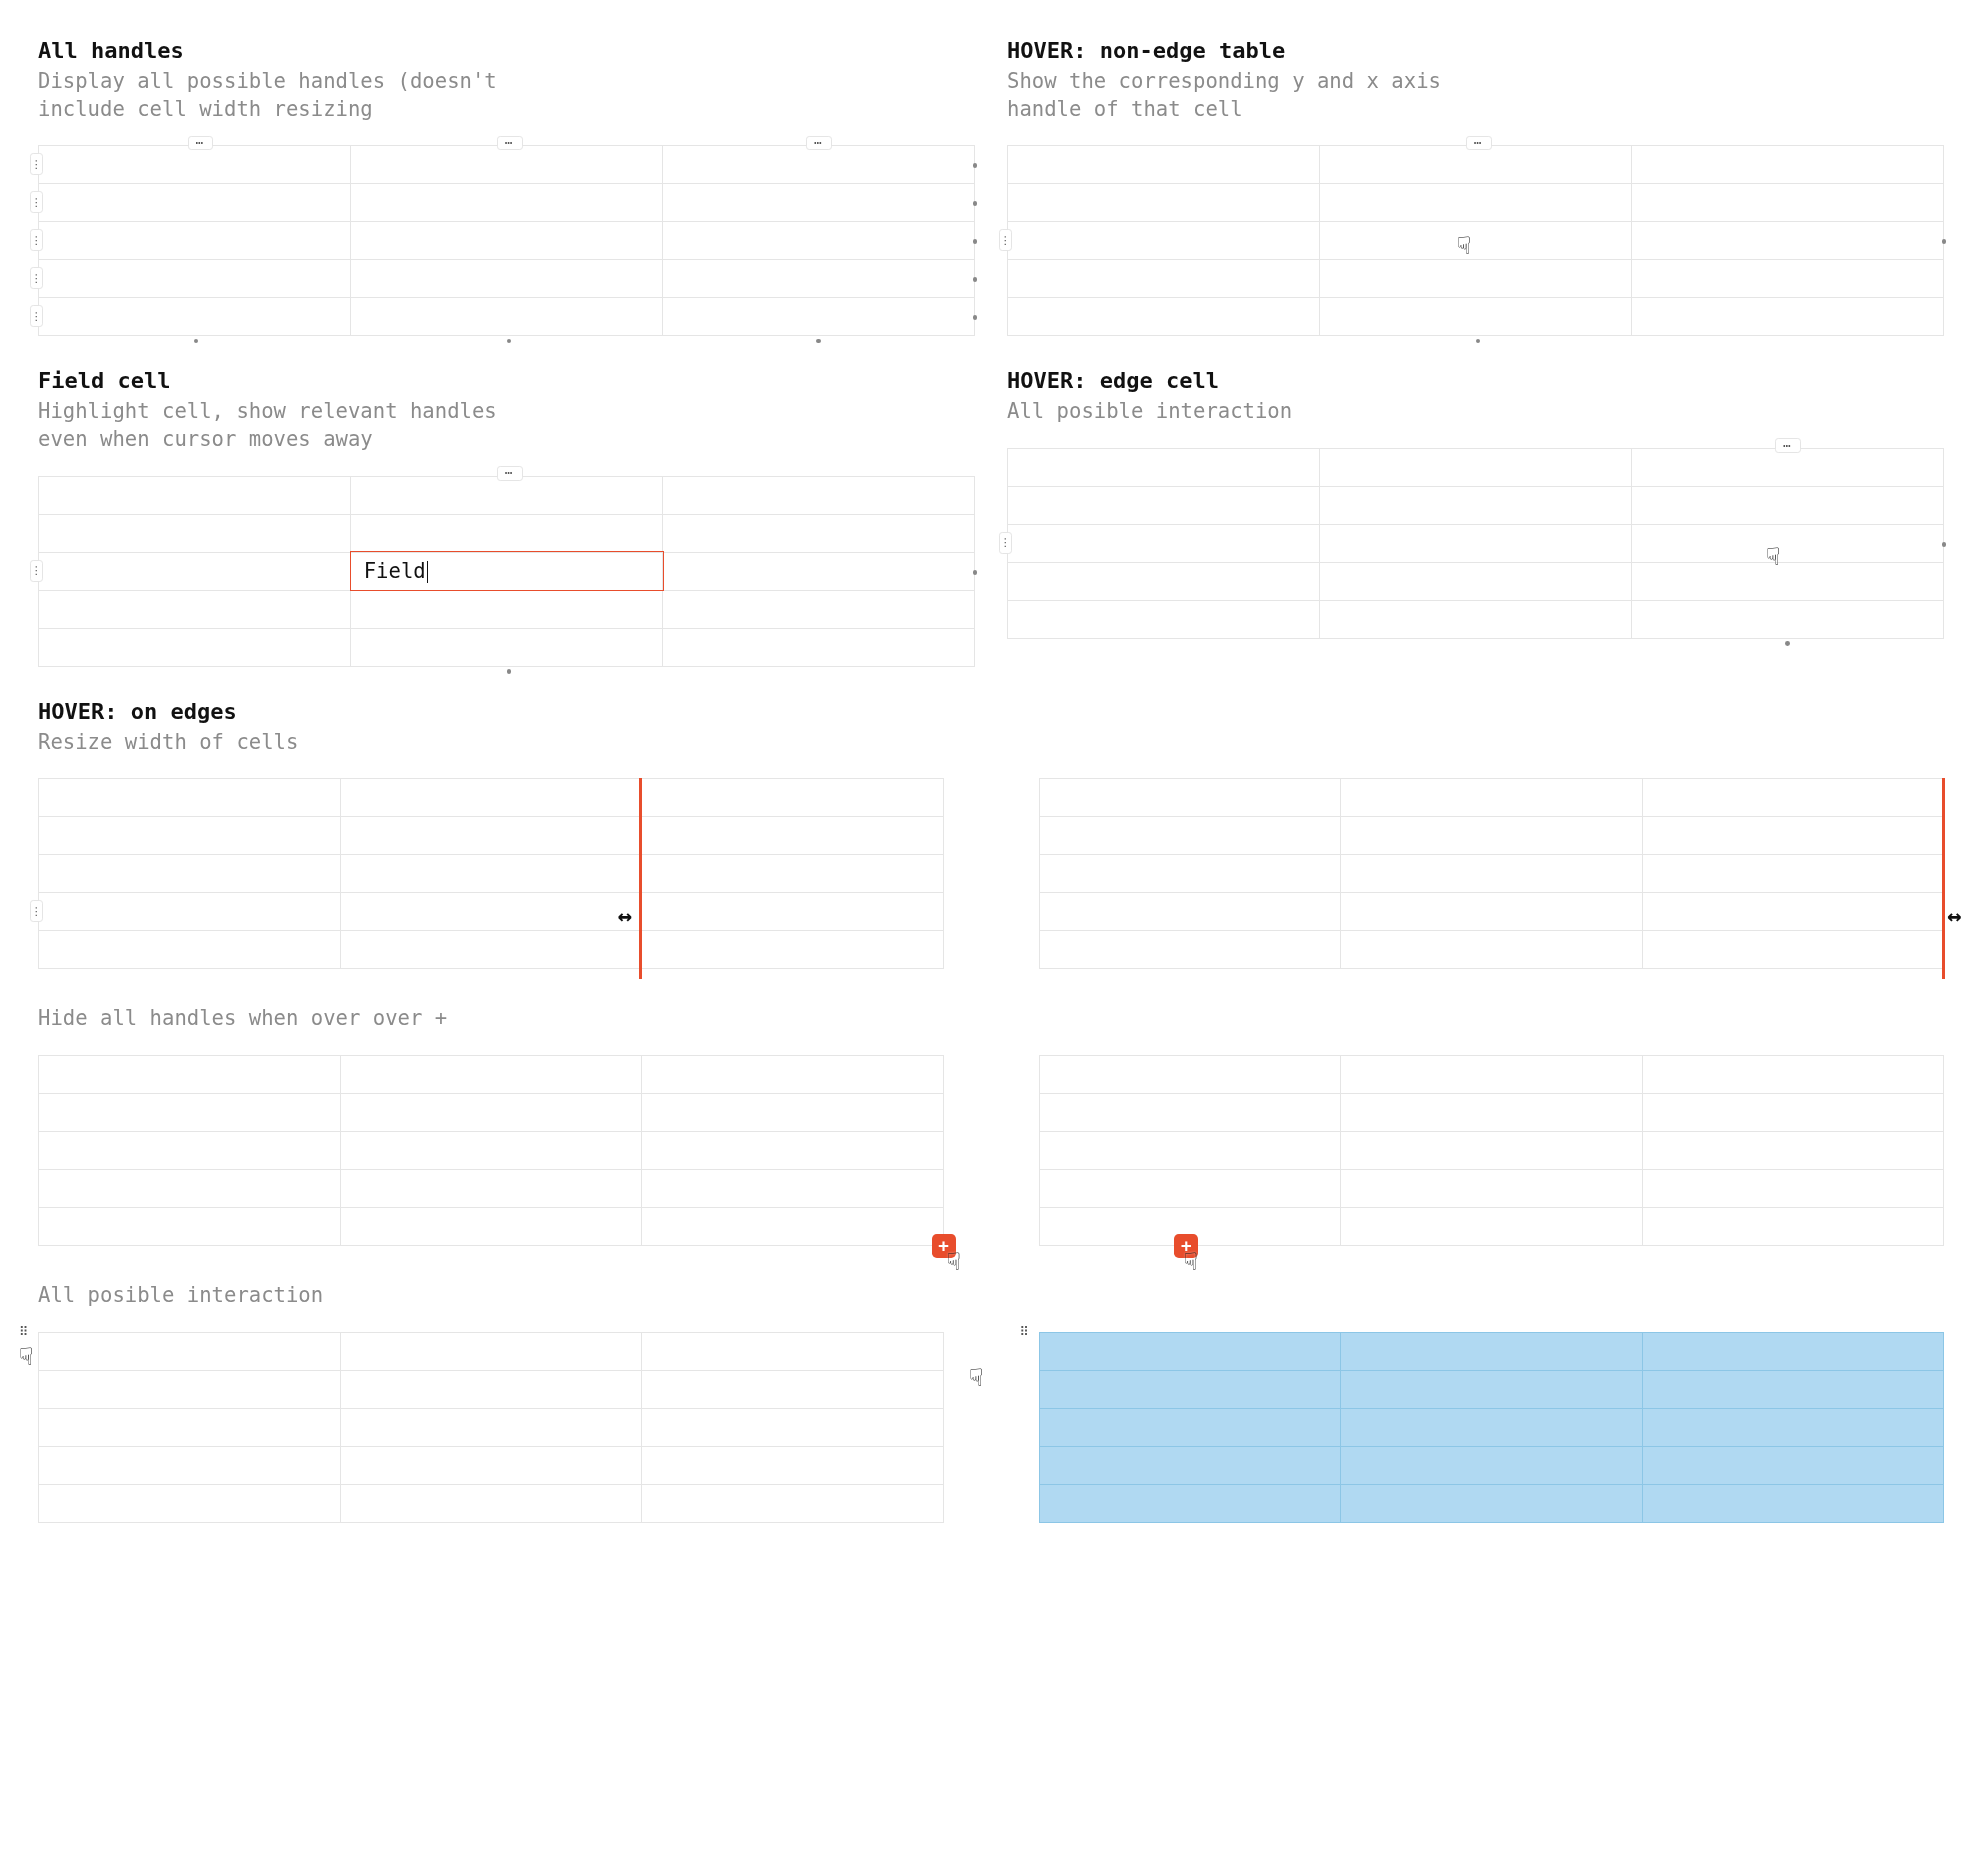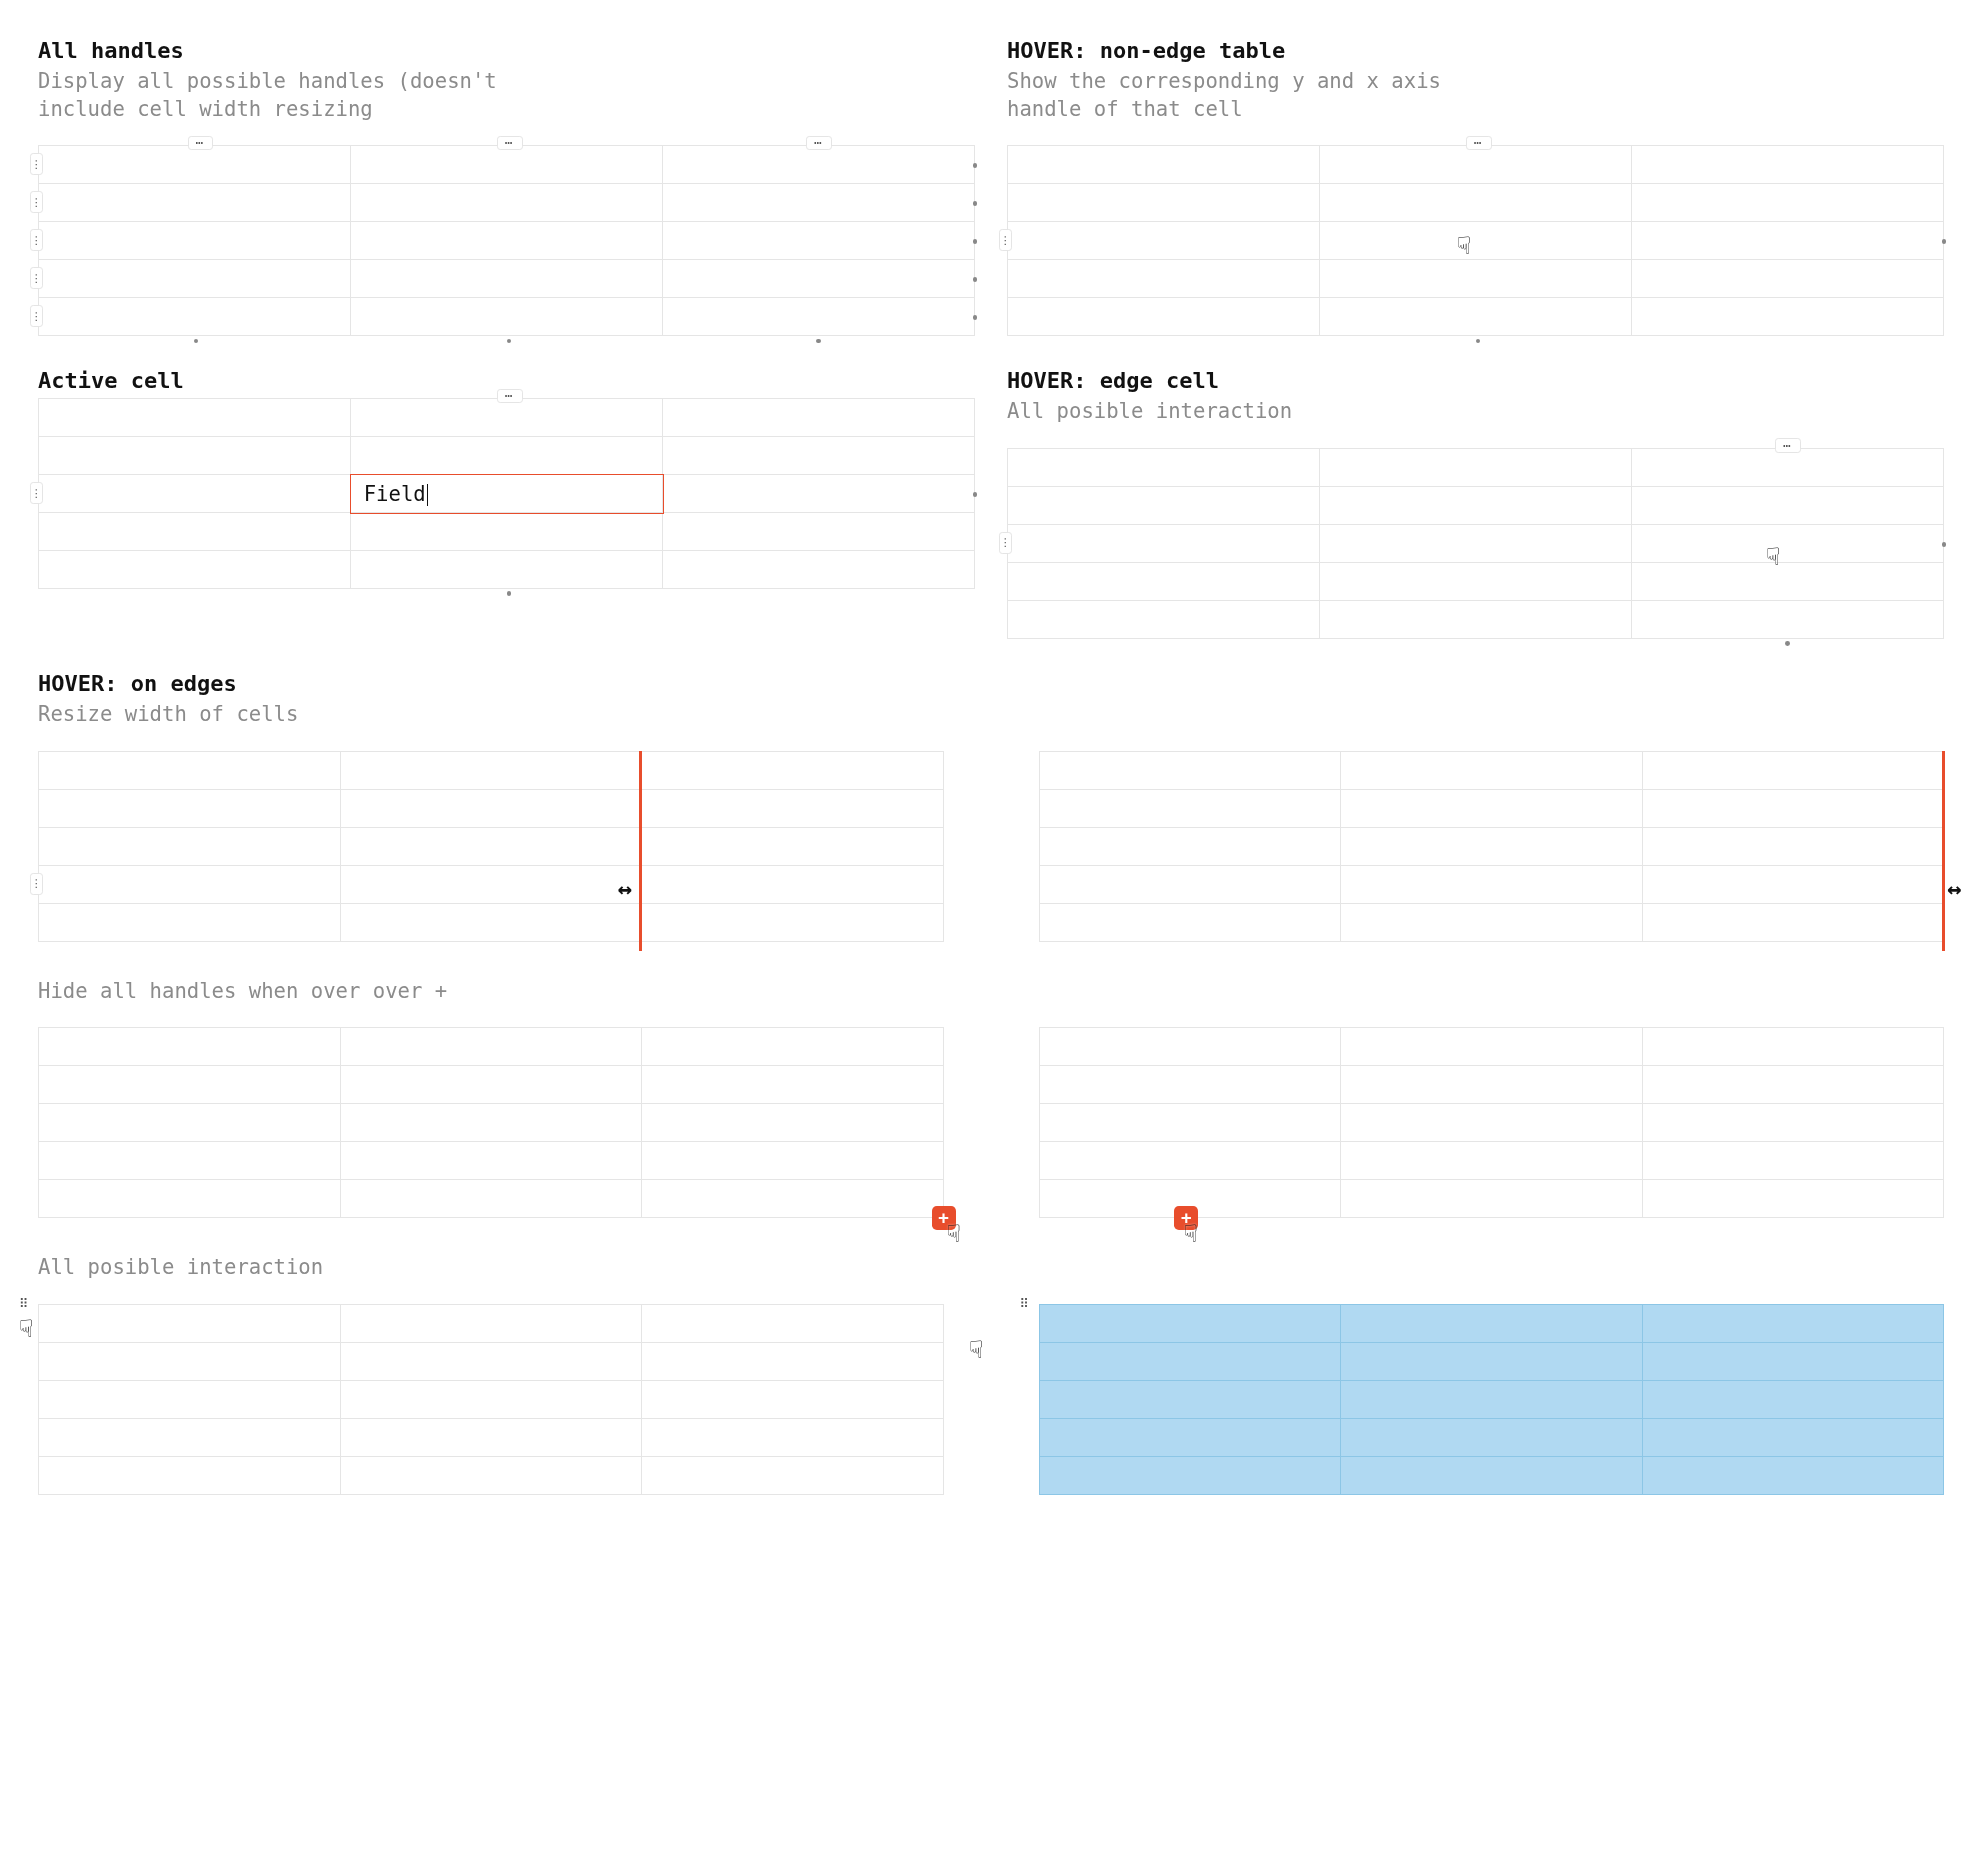--- a/index.html
+++ b/index.html
@@ -242,21 +242,22 @@
         </table>
       <span class="row-handle" style="top:84px">⋮</span>
       <span class="col-handle" style="left:49%">⋯</span>
       <span class="dot" style="right:-2.4px;top:94px"></span>
       <span class="dot" style="left:50%;bottom:-7.1px"></span>
       <span class="cursor-hand" style="left:48%;top:87px">☟</span>
     </div>
   </div>
 
   <div class="section">
-    <h3>Active cell</h3>
+    <h3>Field cell</h3>
+    <p class="sub">Highlight cell, show relevant handles even when cursor moves away</p>
     <div class="tbl-wrap">
       <table class="tbl">
         <tbody>
             <tr>
               <td></td>
               <td></td>
               <td></td>
             </tr>
         <tr>
               <td></td>

